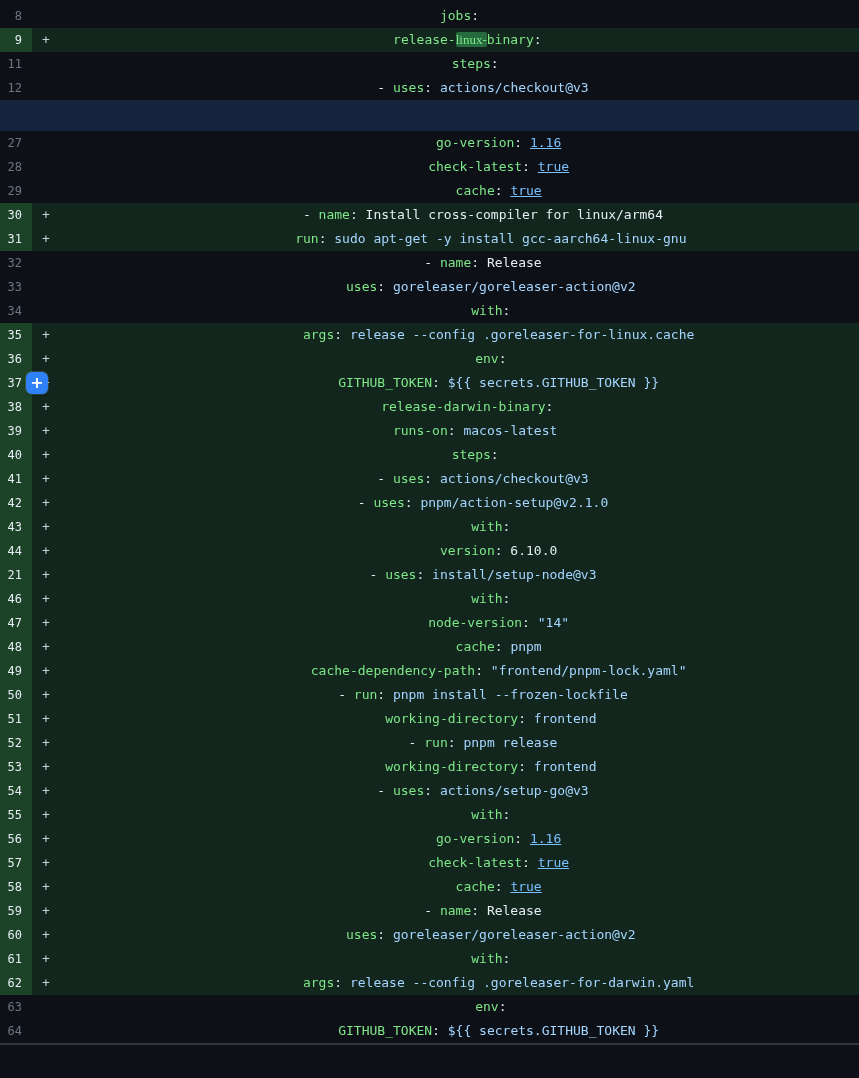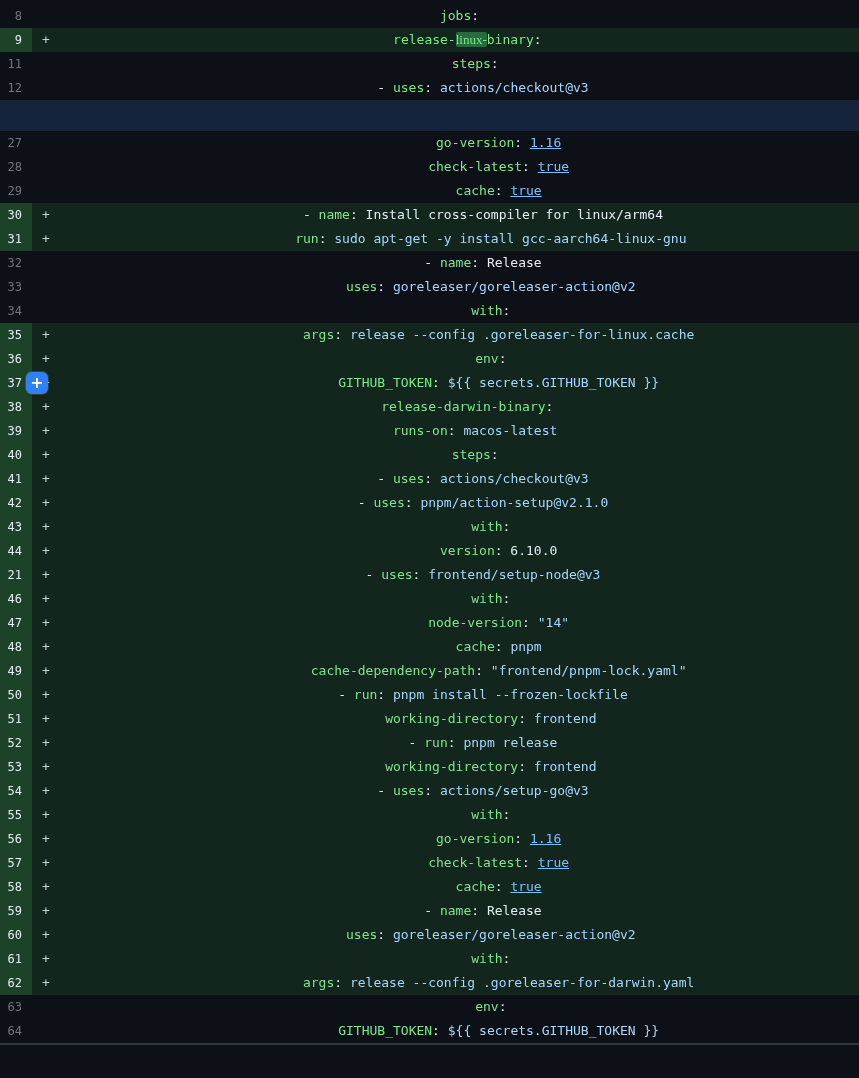--- a/index.html
+++ b/index.html
@@ -232,21 +232,21 @@
 
   <div class="row added">
     <span class="num">44</span>
     <span class="marker">+</span>
     <span class="code"><span class="seg-pln">          </span><span class="seg-key">version</span><span class="seg-pln">: 6.10.0</span></span>
   </div>
 
   <div class="row added">
     <span class="num">21</span>
     <span class="marker">+</span>
-    <span class="code"><span class="seg-pln">      - </span><span class="seg-key">uses</span><span class="seg-pln">: </span><span class="seg-str">frontend/setup-node@v3</span></span>
+    <span class="code"><span class="seg-pln">      - </span><span class="seg-key">uses</span><span class="seg-pln">: </span><span class="seg-str">install/setup-node@v3</span></span>
   </div>
 
   <div class="row added">
     <span class="num">46</span>
     <span class="marker">+</span>
     <span class="code"><span class="seg-pln">        </span><span class="seg-key">with</span><span class="seg-pln">:</span></span>
   </div>
 
   <div class="row added">
     <span class="num">47</span>

